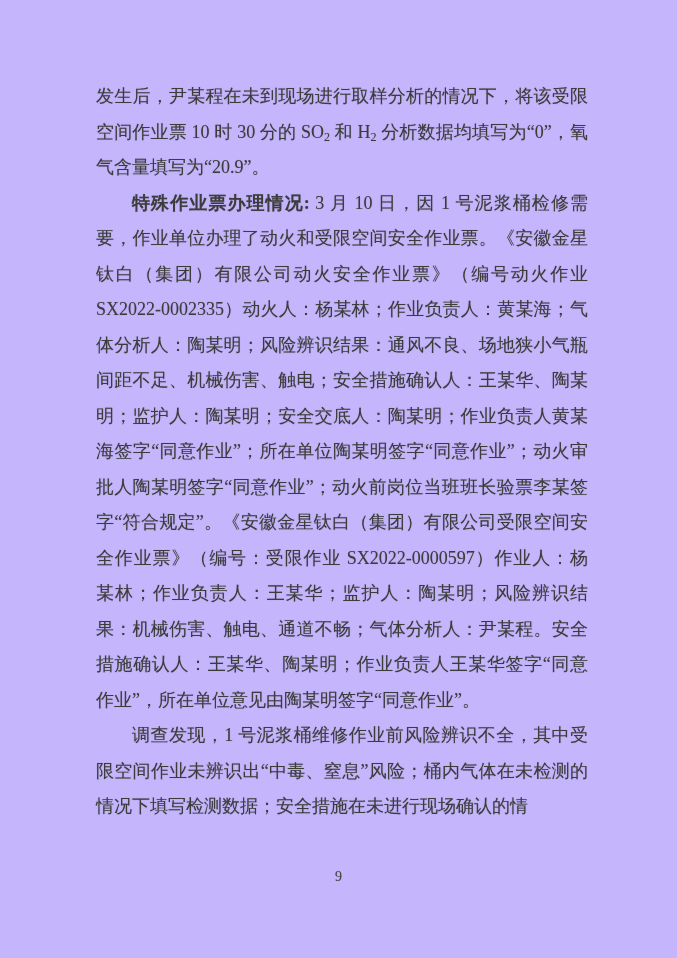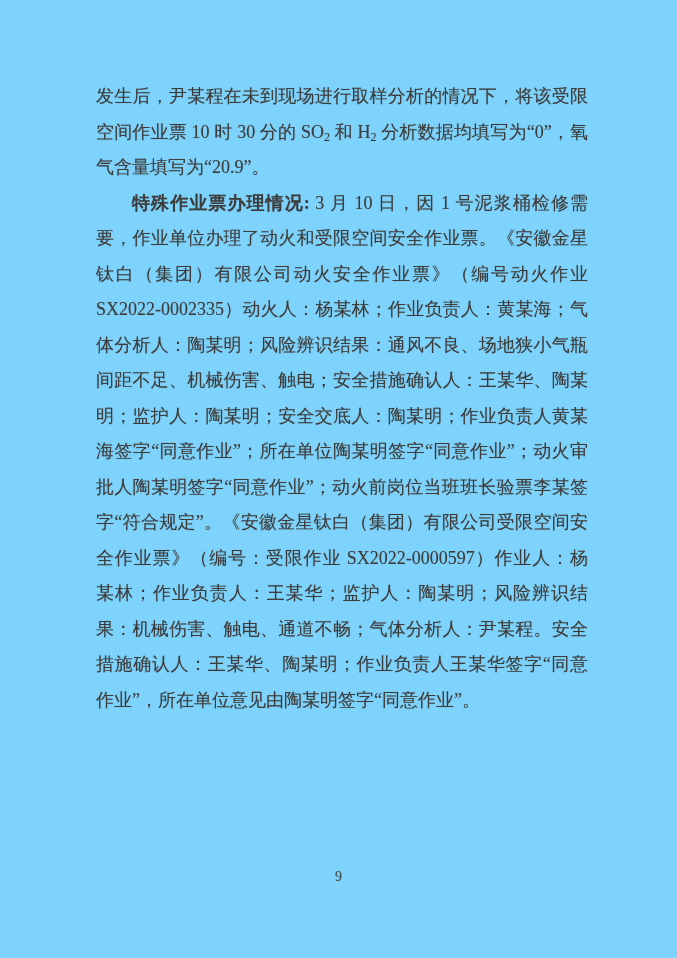--- a/index.html
+++ b/index.html
@@ -9,21 +9,21 @@
   body {
     width: 677px;
     height: 958px;
     position: relative;
     background: #fefefe;
     overflow: hidden;
   }
   .page {
     position: absolute;
     inset: 0;
-    background: #7dd3fc;
+    background: #c4b5fd;
   }
   .content {
     position: absolute;
     left: 96px;
     top: 79px;
     width: 492px;
     font-family: "Liberation Serif", "DejaVu Serif", serif;
     font-size: 18px;
     line-height: 35.5px;
     color: #3c3c3c;
@@ -60,15 +60,16 @@
     text-shadow: 0 0 1px rgba(90, 90, 90, 0.4);
   }
 </style>
 </head>
 <body>
 
 <div class="page">
   <div class="content">
     <p class="para"><span>发生后，尹某程在未到现场进行取样分析的情况下，将该受限空间作业票 10 时 30 分的 SO</span><sub>2</sub><span> 和 H</span><sub>2</sub><span> 分析数据均填写为“0”，氧气含量填写为“20.9”。</span></p>
     <p class="para indent"><span class="lead">特殊作业票办理情况:</span><span> 3 月 10 日，因 1 号泥浆桶检修需要，作业单位办理了动火和受限空间安全作业票。《安徽金星钛白（集团）有限公司动火安全作业票》（编号动火作业 SX2022-0002335）动火人：杨某林；作业负责人：黄某海；气体分析人：陶某明；风险辨识结果：通风不良、场地狭小气瓶间距不足、机械伤害、触电；安全措施确认人：王某华、陶某明；监护人：陶某明；安全交底人：陶某明；作业负责人黄某海签字“同意作业”；所在单位陶某明签字“同意作业”；动火审批人陶某明签字“同意作业”；动火前岗位当班班长验票李某签字“符合规定”。《安徽金星钛白（集团）有限公司受限空间安全作业票》（编号：受限作业 SX2022-0000597）作业人：杨某林；作业负责人：王某华；监护人：陶某明；风险辨识结果：机械伤害、触电、通道不畅；气体分析人：尹某程。安全措施确认人：王某华、陶某明；作业负责人王某华签字“同意作业”，所在单位意见由陶某明签字“同意作业”。</span></p>
+    <p class="para indent">调查发现，1 号泥浆桶维修作业前风险辨识不全，其中受限空间作业未辨识出“中毒、窒息”风险；桶内气体在未检测的情况下填写检测数据；安全措施在未进行现场确认的情</p>
   </div>
   <div class="page-number">9</div>
 </div>
 
 </body></html>

